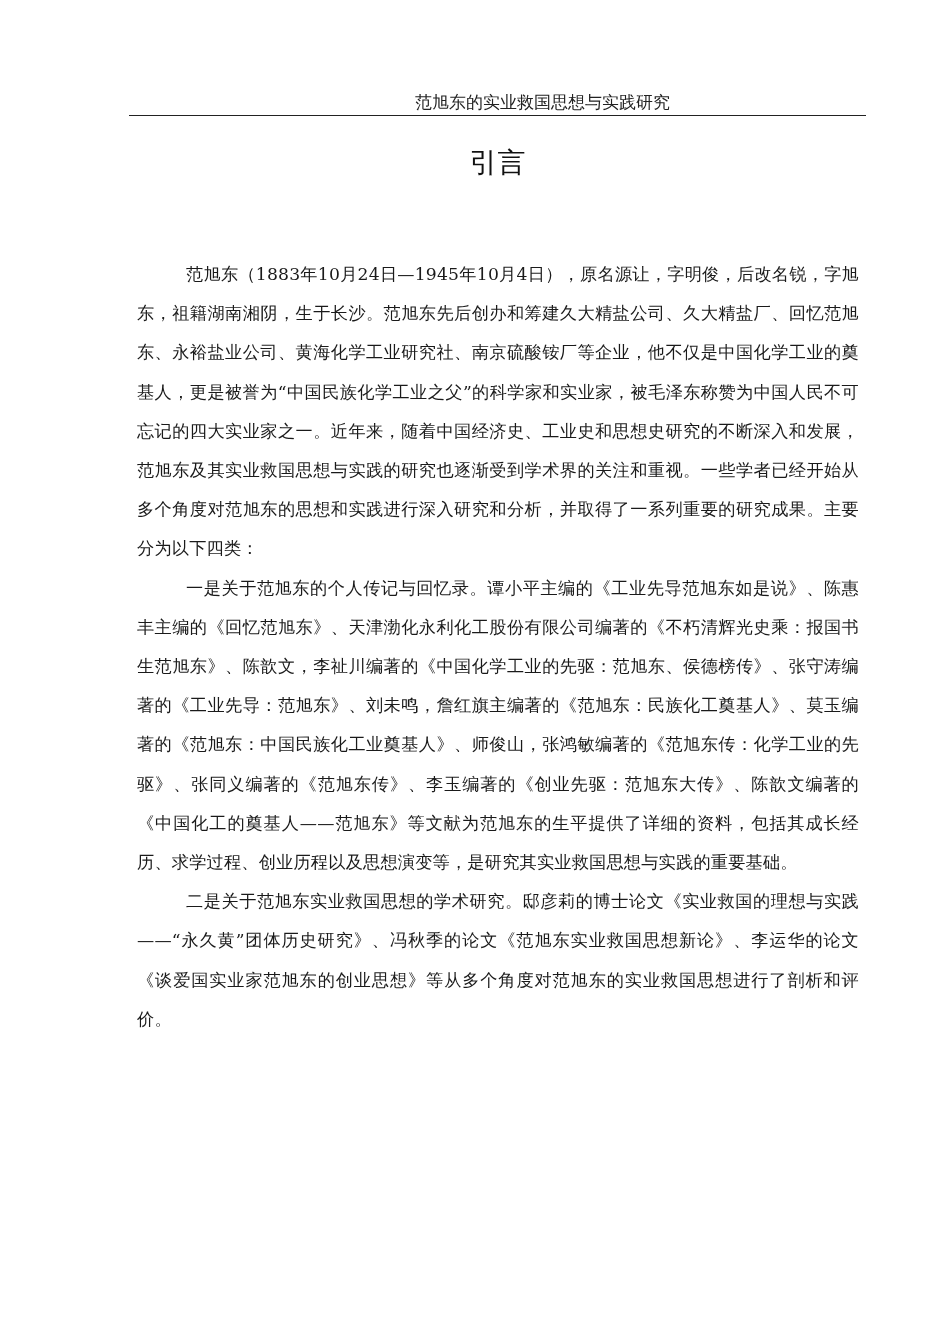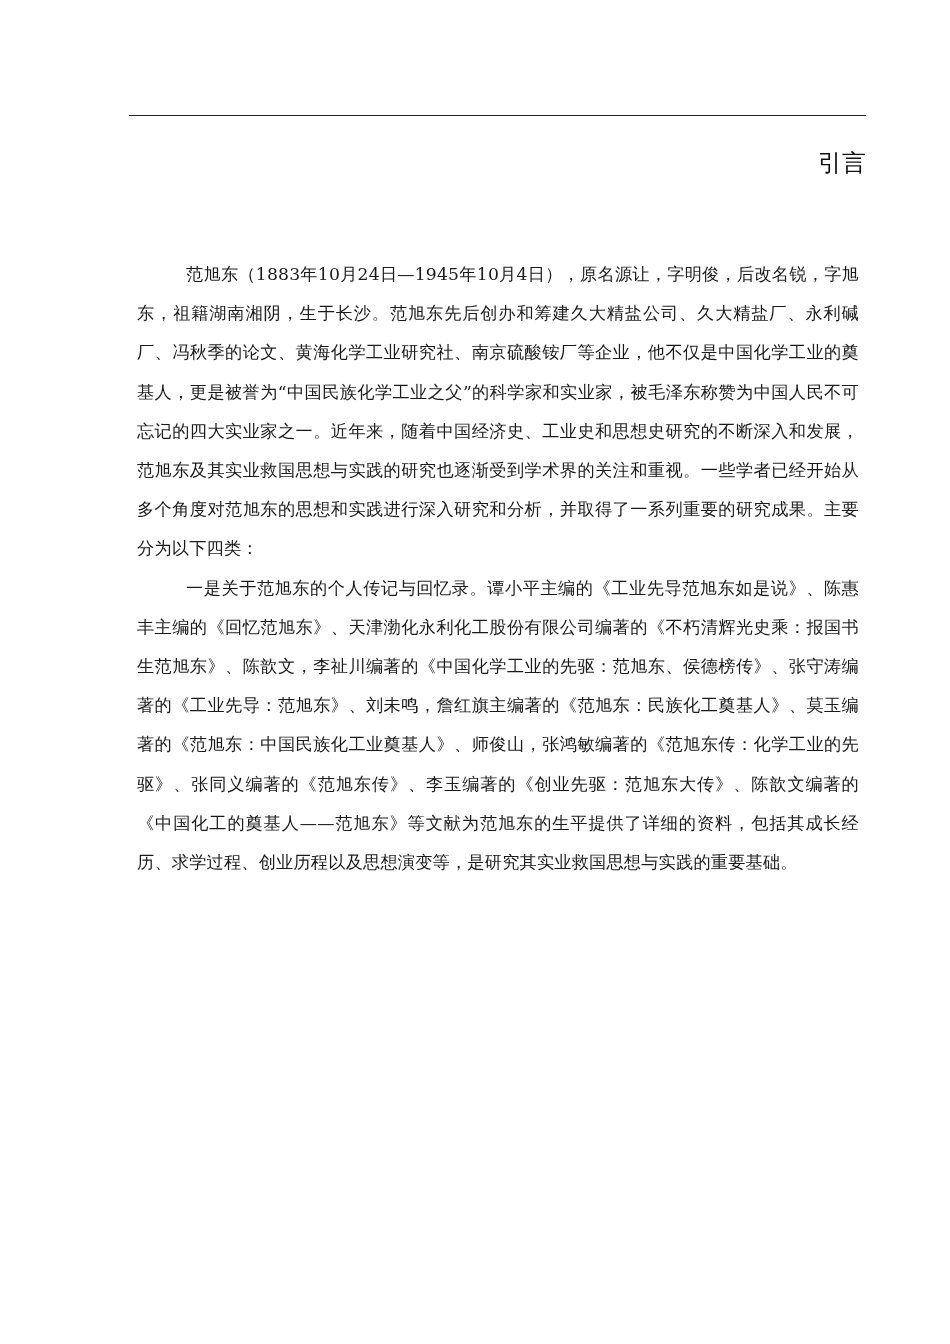--- a/index.html
+++ b/index.html
@@ -3,29 +3,31 @@
 <meta charset="utf-8">
 <style>
   html, body { margin: 0; padding: 0; background: #ffffff; }
   body { width: 950px; height: 1344px; position: relative; overflow: hidden;
          font-family: "DejaVu Serif", "Liberation Serif", serif; color: #111; }
   .page { position: absolute; left: 0; top: 0; width: 950px; height: 1344px; background: #fff; }
   .running-header { position: absolute; left: 129px; width: 737px; top: 92px;
          text-align: center; font-size: 17px; line-height: 20px; color: #222; padding-left: 90px; box-sizing: border-box; }
   .header-rule { position: absolute; left: 129px; width: 737px; top: 115px; height: 0;
          border-top: 1.5px solid #222; }
-  .title { position: absolute; left: 129px; width: 737px; top: 146px; text-align: right;
-         font-family: "DejaVu Sans", "Liberation Sans", sans-serif; font-size: 24px; line-height: 34px; color: #111; }
+  .title { position: absolute; left: 129px; width: 737px; top: 146px; text-align: center;
+         font-family: "DejaVu Sans", "Liberation Sans", sans-serif; font-size: 28px; line-height: 34px; color: #111; }
   .body { position: absolute; left: 137px; width: 722px; top: 255px; }
   .para { margin: 0; font-size: 17.2px; line-height: 39.2px; text-align: justify;
           text-indent: 2.85em; letter-spacing: 0.2px; color: #1a1a1a; }
 </style>
 </head>
 <body>
 
 <div class="page">
+  <div class="running-header">范旭东的实业救国思想与实践研究</div>
   <div class="header-rule"></div>
   <div class="title">引言</div>
   <div class="body">
-    <p class="para">范旭东（1883年10月24日—1945年10月4日），原名源让，字明俊，后改名锐，字旭东，祖籍湖南湘阴，生于长沙。范旭东先后创办和筹建久大精盐公司、久大精盐厂、永利碱厂、冯秋季的论文、黄海化学工业研究社、南京硫酸铵厂等企业，他不仅是中国化学工业的奠基人，更是被誉为“中国民族化学工业之父”的科学家和实业家，被毛泽东称赞为中国人民不可忘记的四大实业家之一。近年来，随着中国经济史、工业史和思想史研究的不断深入和发展，范旭东及其实业救国思想与实践的研究也逐渐受到学术界的关注和重视。一些学者已经开始从多个角度对范旭东的思想和实践进行深入研究和分析，并取得了一系列重要的研究成果。主要分为以下四类：</p>
+    <p class="para">范旭东（1883年10月24日—1945年10月4日），原名源让，字明俊，后改名锐，字旭东，祖籍湖南湘阴，生于长沙。范旭东先后创办和筹建久大精盐公司、久大精盐厂、回忆范旭东、永裕盐业公司、黄海化学工业研究社、南京硫酸铵厂等企业，他不仅是中国化学工业的奠基人，更是被誉为“中国民族化学工业之父”的科学家和实业家，被毛泽东称赞为中国人民不可忘记的四大实业家之一。近年来，随着中国经济史、工业史和思想史研究的不断深入和发展，范旭东及其实业救国思想与实践的研究也逐渐受到学术界的关注和重视。一些学者已经开始从多个角度对范旭东的思想和实践进行深入研究和分析，并取得了一系列重要的研究成果。主要分为以下四类：</p>
     <p class="para">一是关于范旭东的个人传记与回忆录。谭小平主编的《工业先导范旭东如是说》、陈惠丰主编的《回忆范旭东》、天津渤化永利化工股份有限公司编著的《不朽清辉光史乘：报国书生范旭东》、陈歆文，李祉川编著的《中国化学工业的先驱：范旭东、侯德榜传》、张守涛编著的《工业先导：范旭东》、刘未鸣，詹红旗主编著的《范旭东：民族化工奠基人》、莫玉编著的《范旭东：中国民族化工业奠基人》、师俊山，张鸿敏编著的《范旭东传：化学工业的先驱》、张同义编著的《范旭东传》、李玉编著的《创业先驱：范旭东大传》、陈歆文编著的《中国化工的奠基人——范旭东》等文献为范旭东的生平提供了详细的资料，包括其成长经历、求学过程、创业历程以及思想演变等，是研究其实业救国思想与实践的重要基础。</p>
+    <p class="para">二是关于范旭东实业救国思想的学术研究。邸彦莉的博士论文《实业救国的理想与实践——“永久黄”团体历史研究》、冯秋季的论文《范旭东实业救国思想新论》、李运华的论文《谈爱国实业家范旭东的创业思想》等从多个角度对范旭东的实业救国思想进行了剖析和评价。</p>
   </div>
 </div>
 
 </body></html>

